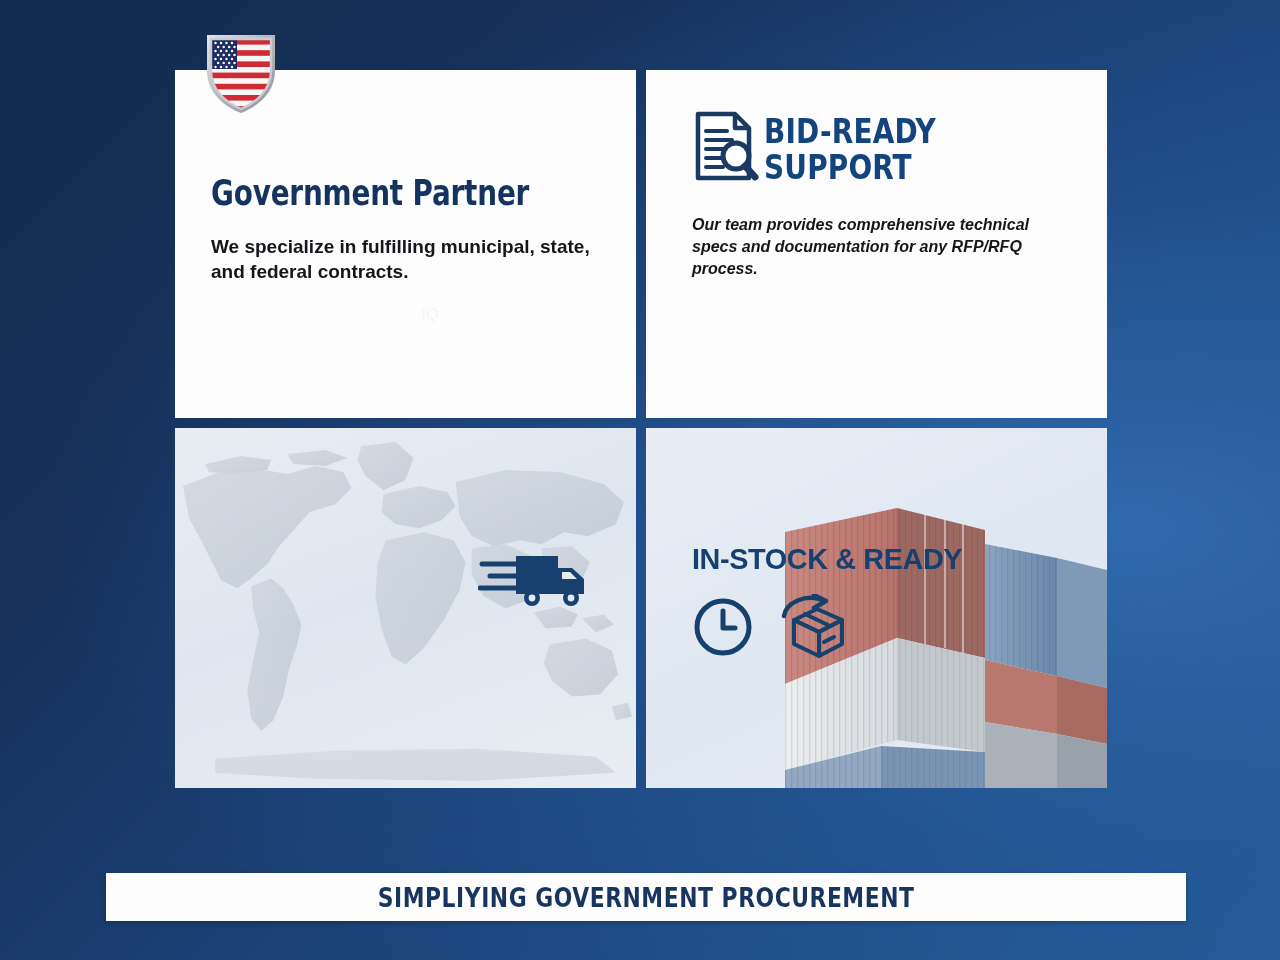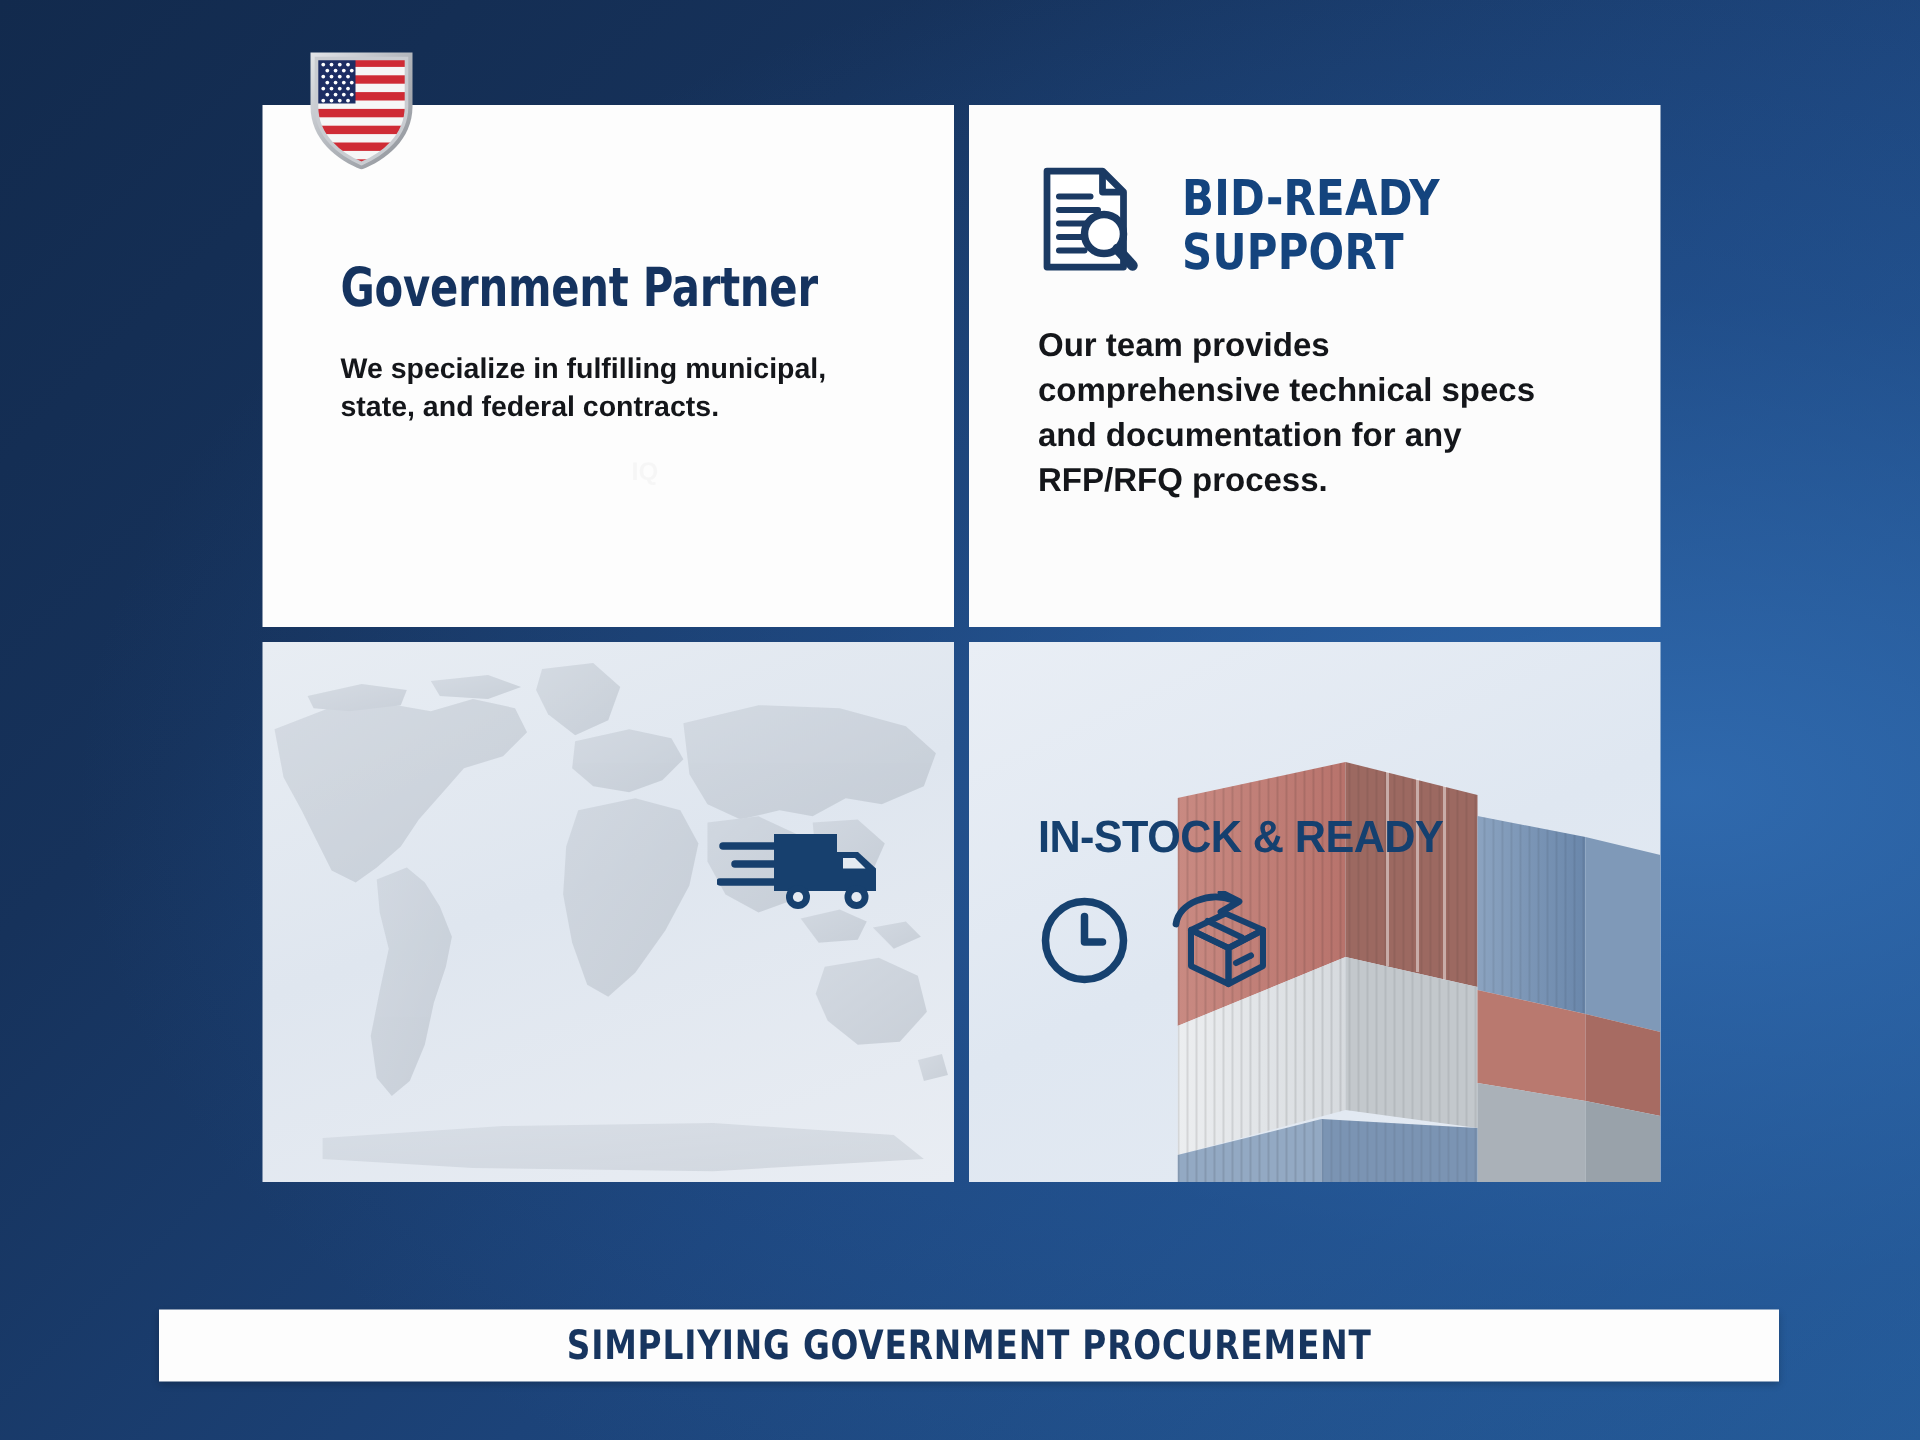--- a/index.html
+++ b/index.html
@@ -33,21 +33,21 @@
 
   .card {
     position: relative;
     overflow: hidden;
     background: #ffffff;
   }
 
   
   #card-gov {
     background: #fdfdfd;
-    padding: 104px 40px 0 52px;
+    padding: 104px 40px 0 36px;
   }
 
   .headline-condensed {
     font-family: "Liberation Sans Narrow", "DejaVu Sans Condensed", "Liberation Sans", sans-serif;
     font-weight: 700;
     color: #15335f;
     letter-spacing: -0.2px;
     transform: scaleX(0.86);
     transform-origin: left center;
     white-space: nowrap;
@@ -90,41 +90,42 @@
 
   
   #card-bid {
     background: #fcfcfc;
     padding: 32px 34px 0 46px;
   }
 
   #bid-head {
     display: flex;
     align-items: flex-start;
-    gap: 28px;
+    gap: 4px;
     margin-top: 8px;
   }
 
   #bid-title {
     font-family: "Liberation Sans Narrow", "DejaVu Sans Condensed", "Liberation Sans", sans-serif;
     font-weight: 700;
     color: #14447e;
     font-size: 33px;
     line-height: 1.08;
     letter-spacing: 0.2px;
     transform: scaleX(0.94);
     transform-origin: left center;
     padding-top: 4px;
   }
 
   #bid-body {
     margin-top: 28px;
     max-width: 356px;
-    font-size: 22px;
+    font-size: 16px;
     line-height: 1.36;
+    font-style: italic;
   }
 
   
   #card-ship {
     background: linear-gradient(160deg, #e8edf3 0%, #dfe6ef 45%, #e9edf3 100%);
     padding: 108px 0 0 44px;
   }
 
   #worldmap {
     position: absolute;

